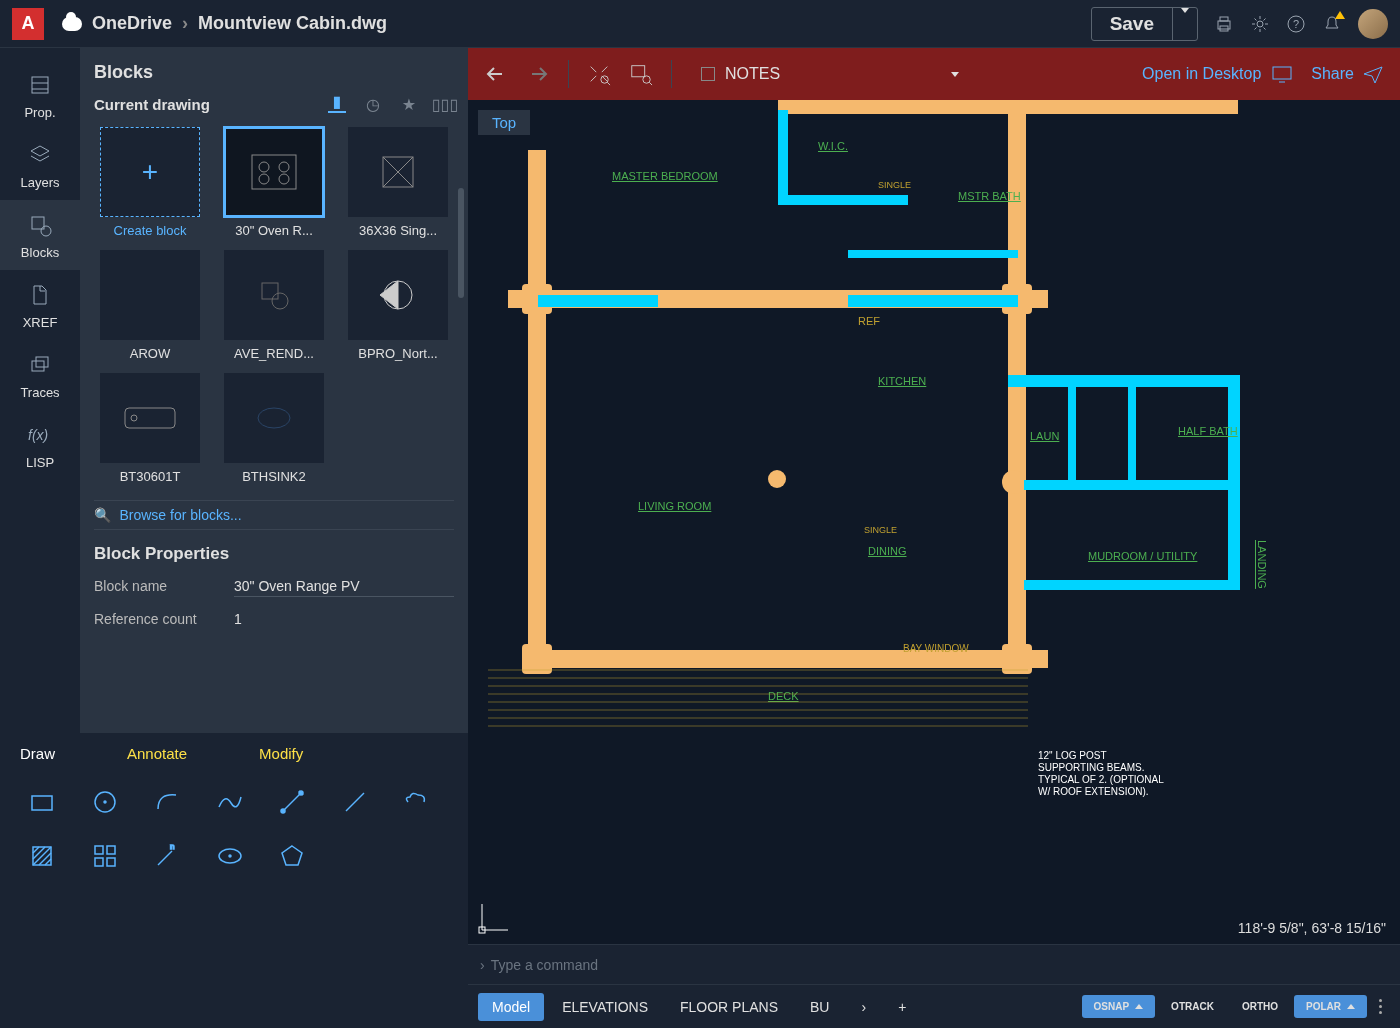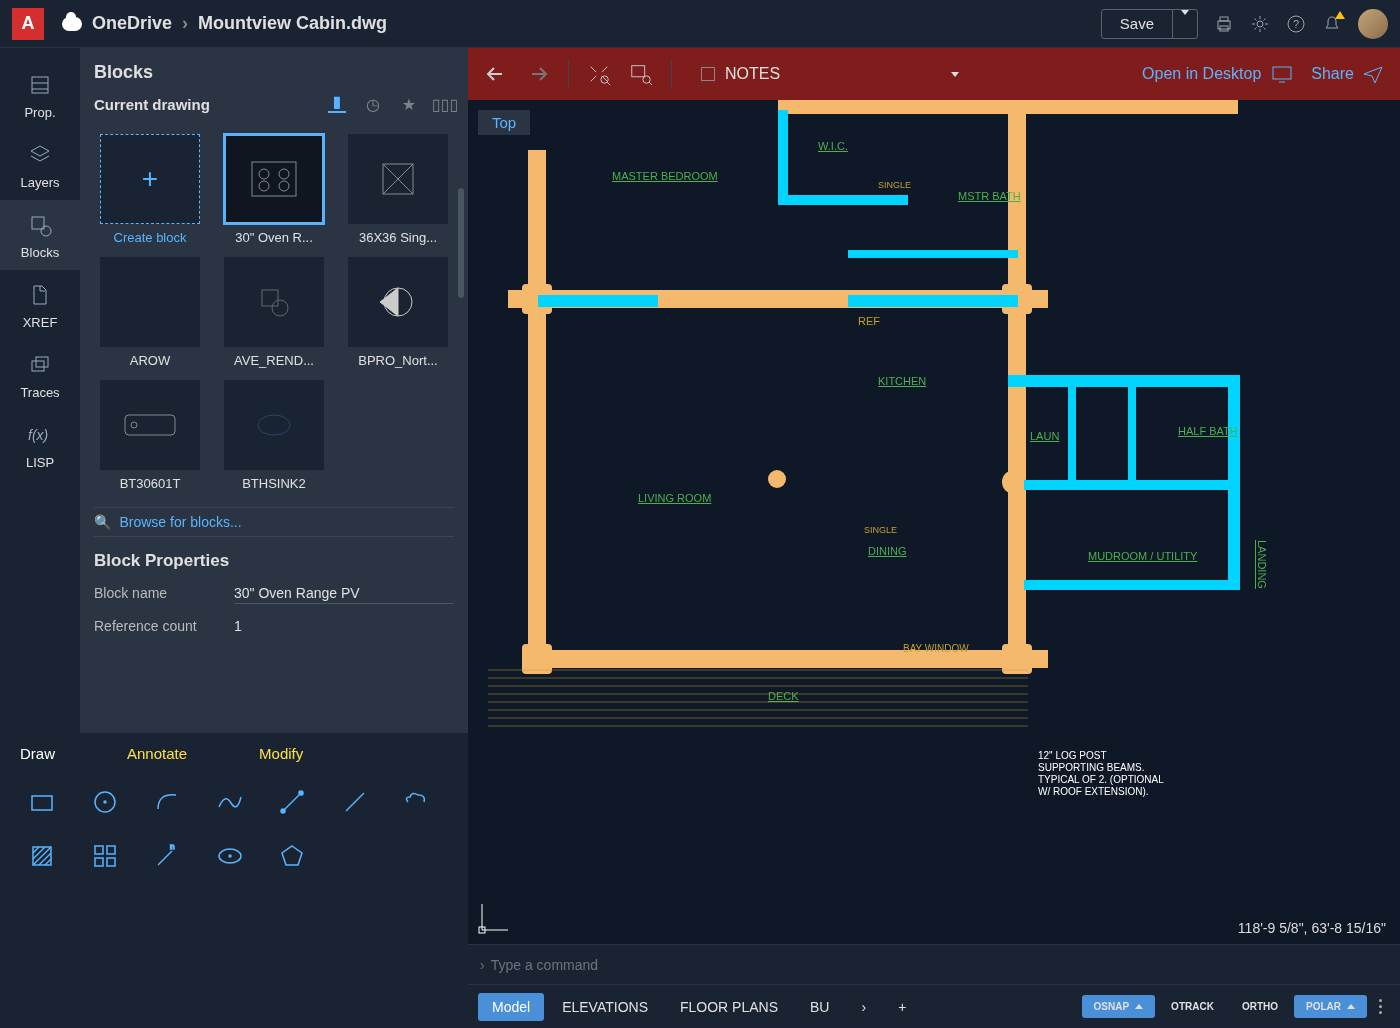--- a/index.html
+++ b/index.html
@@ -7,38 +7,38 @@
 
 
 .topbar { height:48px; background:#1a2332; display:flex; align-items:center; padding:0 12px; border-bottom:1px solid #2a3442; }
 .app-logo { width:32px; height:32px; background:#d32f2f; display:flex; align-items:center; justify-content:center; color:#fff; font-weight:bold; font-size:18px; margin-right:18px; }
 .breadcrumb { display:flex; align-items:center; gap:10px; font-size:18px; font-weight:600; }
 .cloud-icon { width:20px; height:14px; background:#fff; border-radius:10px; position:relative; }
 .cloud-icon::before { content:''; position:absolute; width:10px; height:10px; background:#fff; border-radius:50%; top:-5px; left:4px; }
 .bc-sep { color:#888; }
 .topbar-right { margin-left:auto; display:flex; align-items:center; gap:16px; }
 .save-btn { display:flex; border:1px solid #5a6470; border-radius:3px; overflow:hidden; }
-.save-btn-main { padding:5px 18px; font-size:15px; }
+.save-btn-main { padding:5px 18px; font-size:19px;font-weight:bold; }
 .save-btn-drop { padding:5px 8px; border-left:1px solid #5a6470; }
 .tb-icon { width:20px; height:20px; color:#9aa4b0; display:flex; align-items:center; justify-content:center; font-size:18px; }
 .avatar { width:30px; height:30px; border-radius:50%; background:linear-gradient(135deg,#c4a57b,#8a6d4a); }
 .bell-badge { position:relative; }
 .bell-badge::after { content:''; position:absolute; top:-3px; right:-3px; width:0; height:0; border-left:5px solid transparent; border-right:5px solid transparent; border-bottom:8px solid #ffc107; }
 
 
 .rail { position:absolute; left:0; top:48px; width:80px; bottom:0; background:#1a2332; display:flex; flex-direction:column; align-items:center; padding-top:12px; }
 .rail-item { width:80px; height:70px; display:flex; flex-direction:column; align-items:center; justify-content:center; gap:6px; font-size:13px; cursor:pointer; }
 .rail-item.active { background:#2a3442; }
 .rail-icon { width:28px; height:28px; display:flex; align-items:center; justify-content:center; }
 
 
 .panel { position:absolute; left:80px; top:48px; width:388px; bottom:295px; background:#2a3442; padding:14px; overflow-y:auto; }
 .panel-scrollbar { position:absolute; right:4px; top:140px; width:6px; height:110px; background:#4a5562; border-radius:3px; }
 .panel h2 { font-size:18px; font-weight:600; margin-bottom:12px; }
-.panel-sub { display:flex; align-items:center; justify-content:space-between; margin-bottom:21px; }
+.panel-sub { display:flex; align-items:center; justify-content:space-between; margin-bottom:14px; }
 .panel-sub-label { font-size:15px; font-weight:600; }
 .filter-icons { display:flex; gap:18px; }
 .filter-icon { width:18px; height:18px; display:flex; align-items:center; justify-content:center; color:#7a8490; }
 .filter-icon.active { color:#59b4ff; border-bottom:2px solid #59b4ff; padding-bottom:4px; }
 .block-grid { display:grid; grid-template-columns:repeat(3,1fr); gap:12px; }
 .block-card { display:flex; flex-direction:column; align-items:center; gap:6px; }
 .block-thumb { width:100px; height:90px; background:#1a2332; display:flex; align-items:center; justify-content:center; font-size:28px; color:#5a6470; }
 .block-thumb.create { border:1px dashed #59b4ff; color:#59b4ff; }
 .block-thumb.selected { border:2px solid #59b4ff; background:#0f1620; box-shadow:0 0 0 1px #59b4ff; }
 .block-label { font-size:13px; white-space:nowrap; overflow:hidden; text-overflow:ellipsis; width:100px; text-align:center; }
@@ -454,21 +454,21 @@
     <div class="fp-cyan" style="left:70px;top:195px;width:120px;height:12px"></div>
     <div class="fp-cyan" style="left:380px;top:150px;width:170px;height:8px"></div>
     <div class="fp-cyan" style="left:380px;top:195px;width:170px;height:12px"></div>
 
     <div class="fp-room-label" style="left:144px;top:70px">MASTER BEDROOM</div>
     <div class="fp-room-label" style="left:350px;top:40px">W.I.C.</div>
     <div class="fp-room-label" style="left:490px;top:90px">MSTR BATH</div>
     <div class="fp-room-label" style="left:410px;top:275px">KITCHEN</div>
     <div class="fp-room-label" style="left:562px;top:330px">LAUN</div>
     <div class="fp-room-label" style="left:710px;top:325px">HALF BATH</div>
-    <div class="fp-room-label" style="left:170px;top:392px">LIVING ROOM</div>
+    <div class="fp-room-label" style="left:170px;top:400px">LIVING ROOM</div>
     <div class="fp-room-label" style="left:400px;top:445px">DINING</div>
     <div class="fp-room-label" style="left:620px;top:450px">MUDROOM / UTILITY</div>
     <div class="fp-room-label" style="left:788px;top:440px;writing-mode:vertical-rl">LANDING</div>
     <div class="fp-room-label" style="left:300px;top:590px">DECK</div>
 
     <div class="fp-label-y" style="left:410px;top:80px;font-size:9px">SINGLE</div>
     <div class="fp-label-y" style="left:390px;top:215px">REF</div>
     <div class="fp-label-y" style="left:435px;top:543px;font-size:10px">BAY WINDOW</div>
     <div class="fp-label-y" style="left:396px;top:425px;font-size:9px">SINGLE</div>
 

